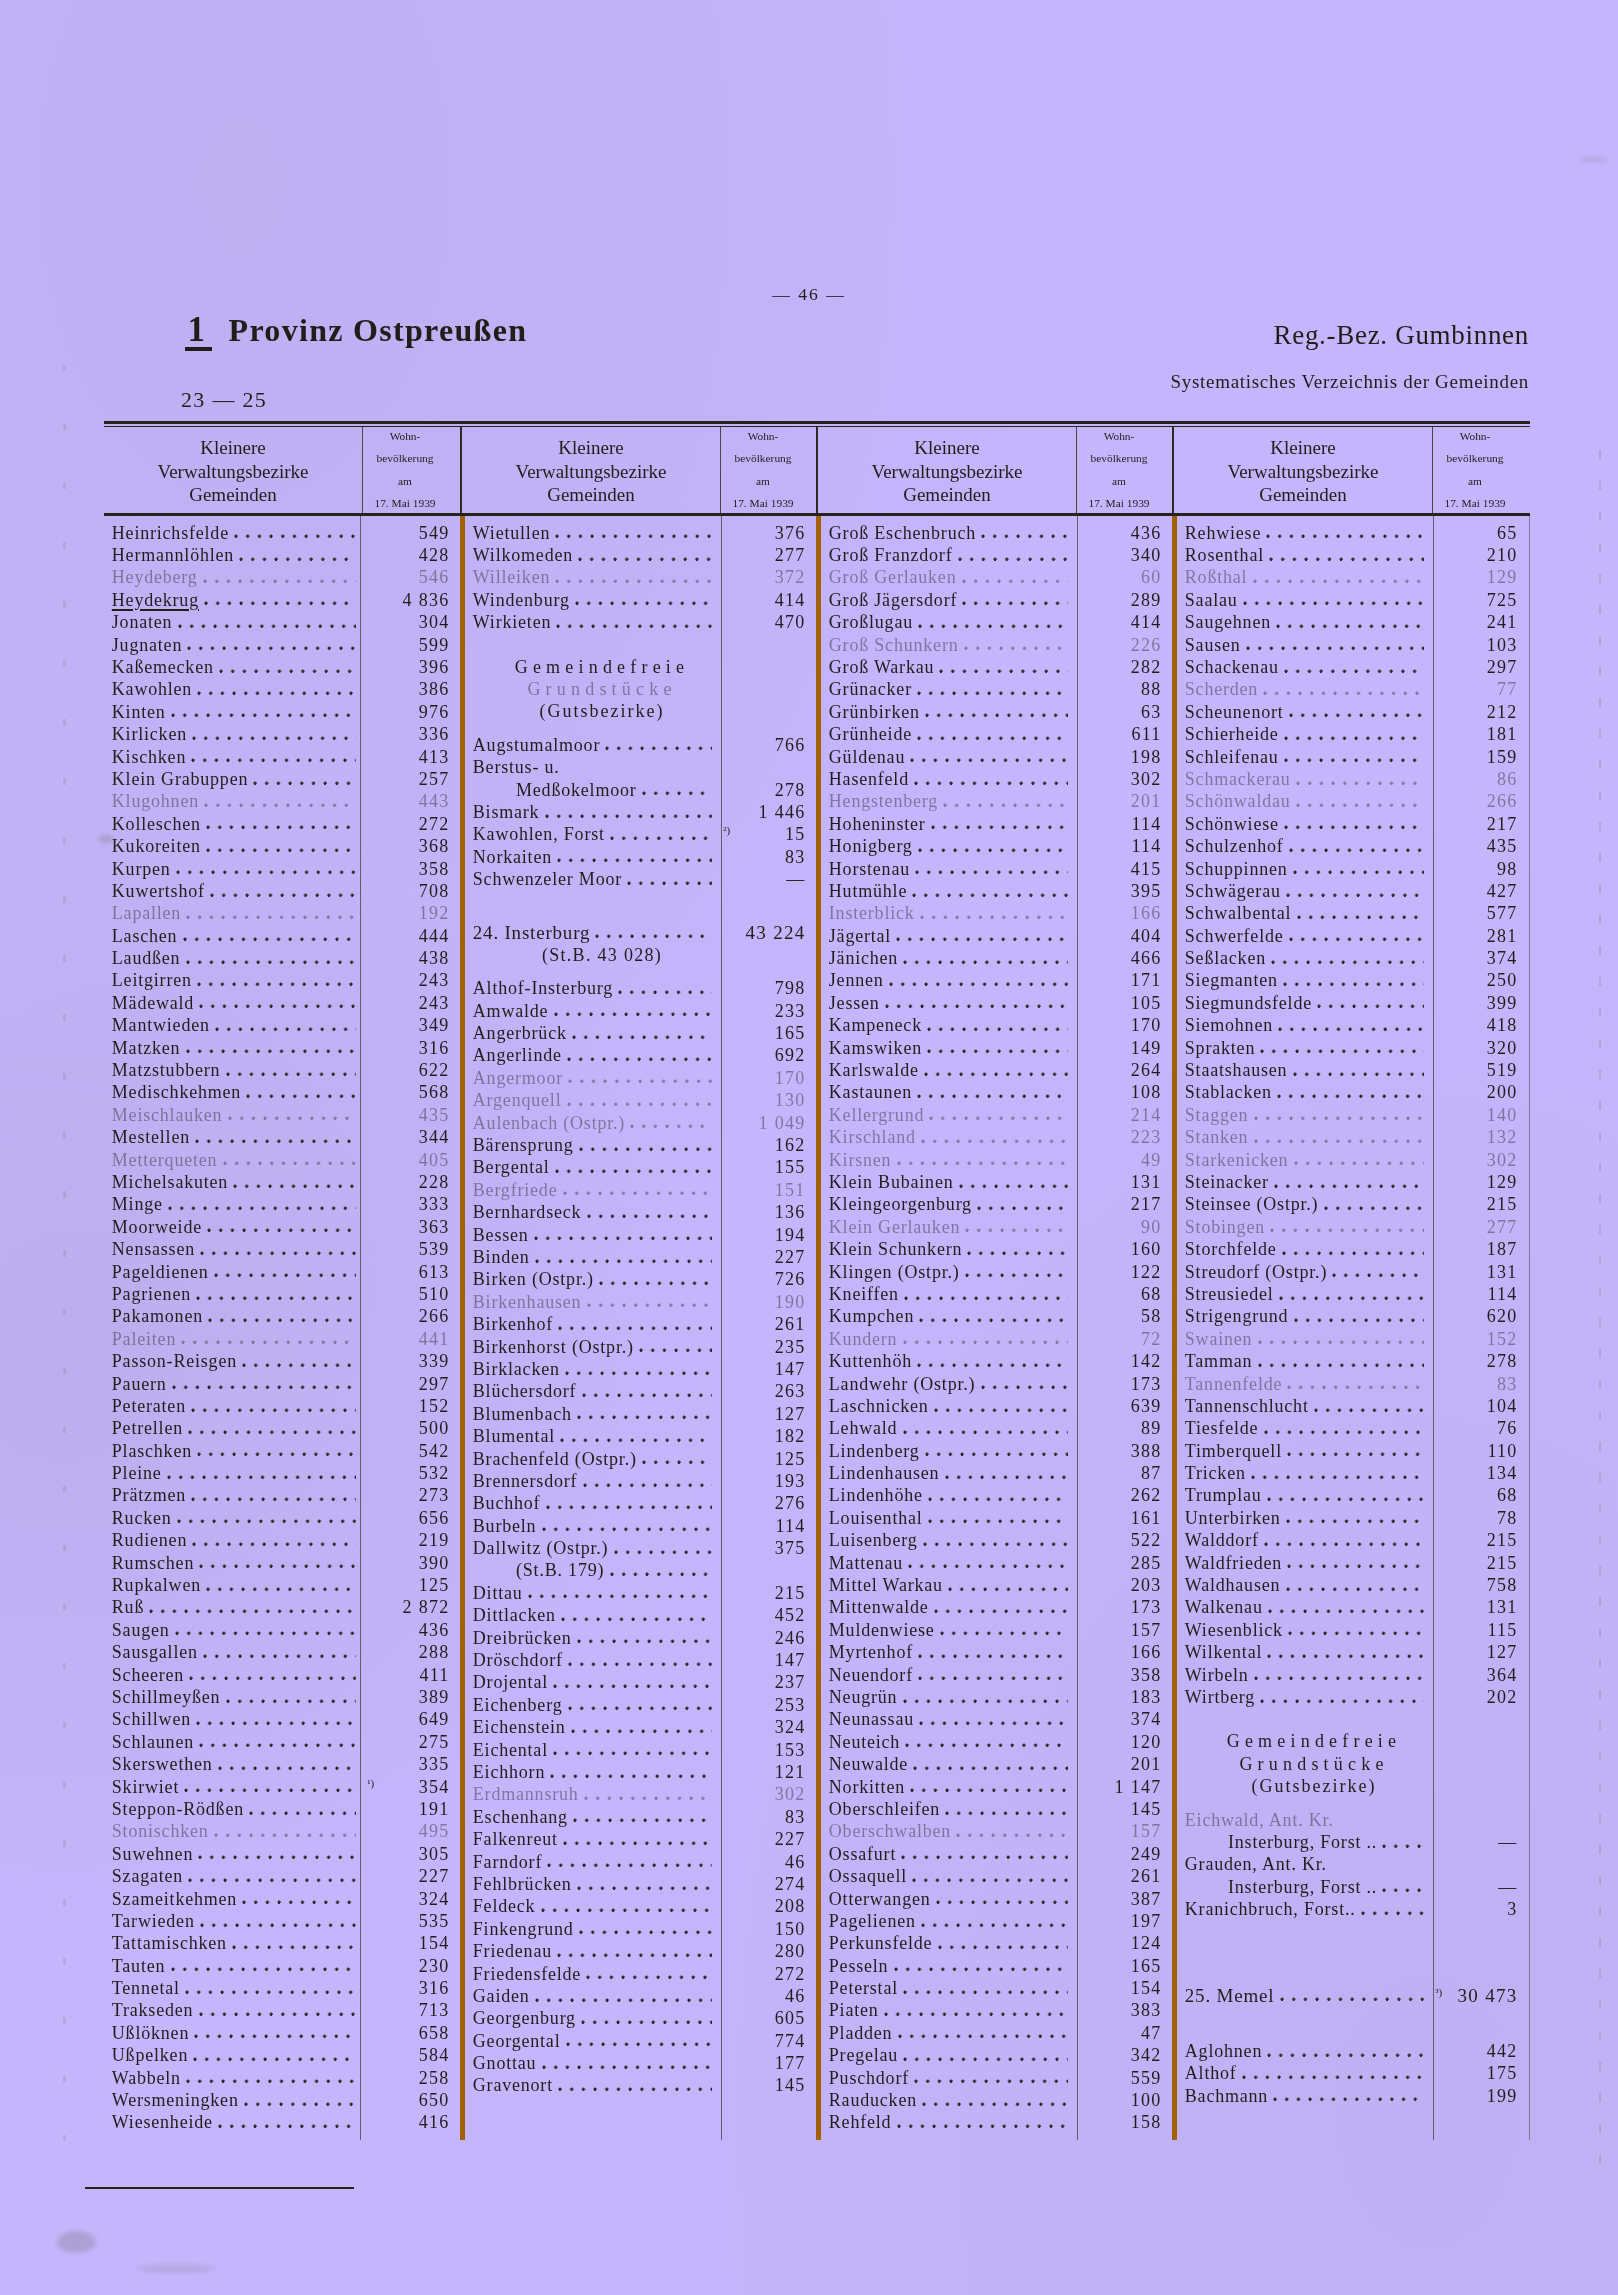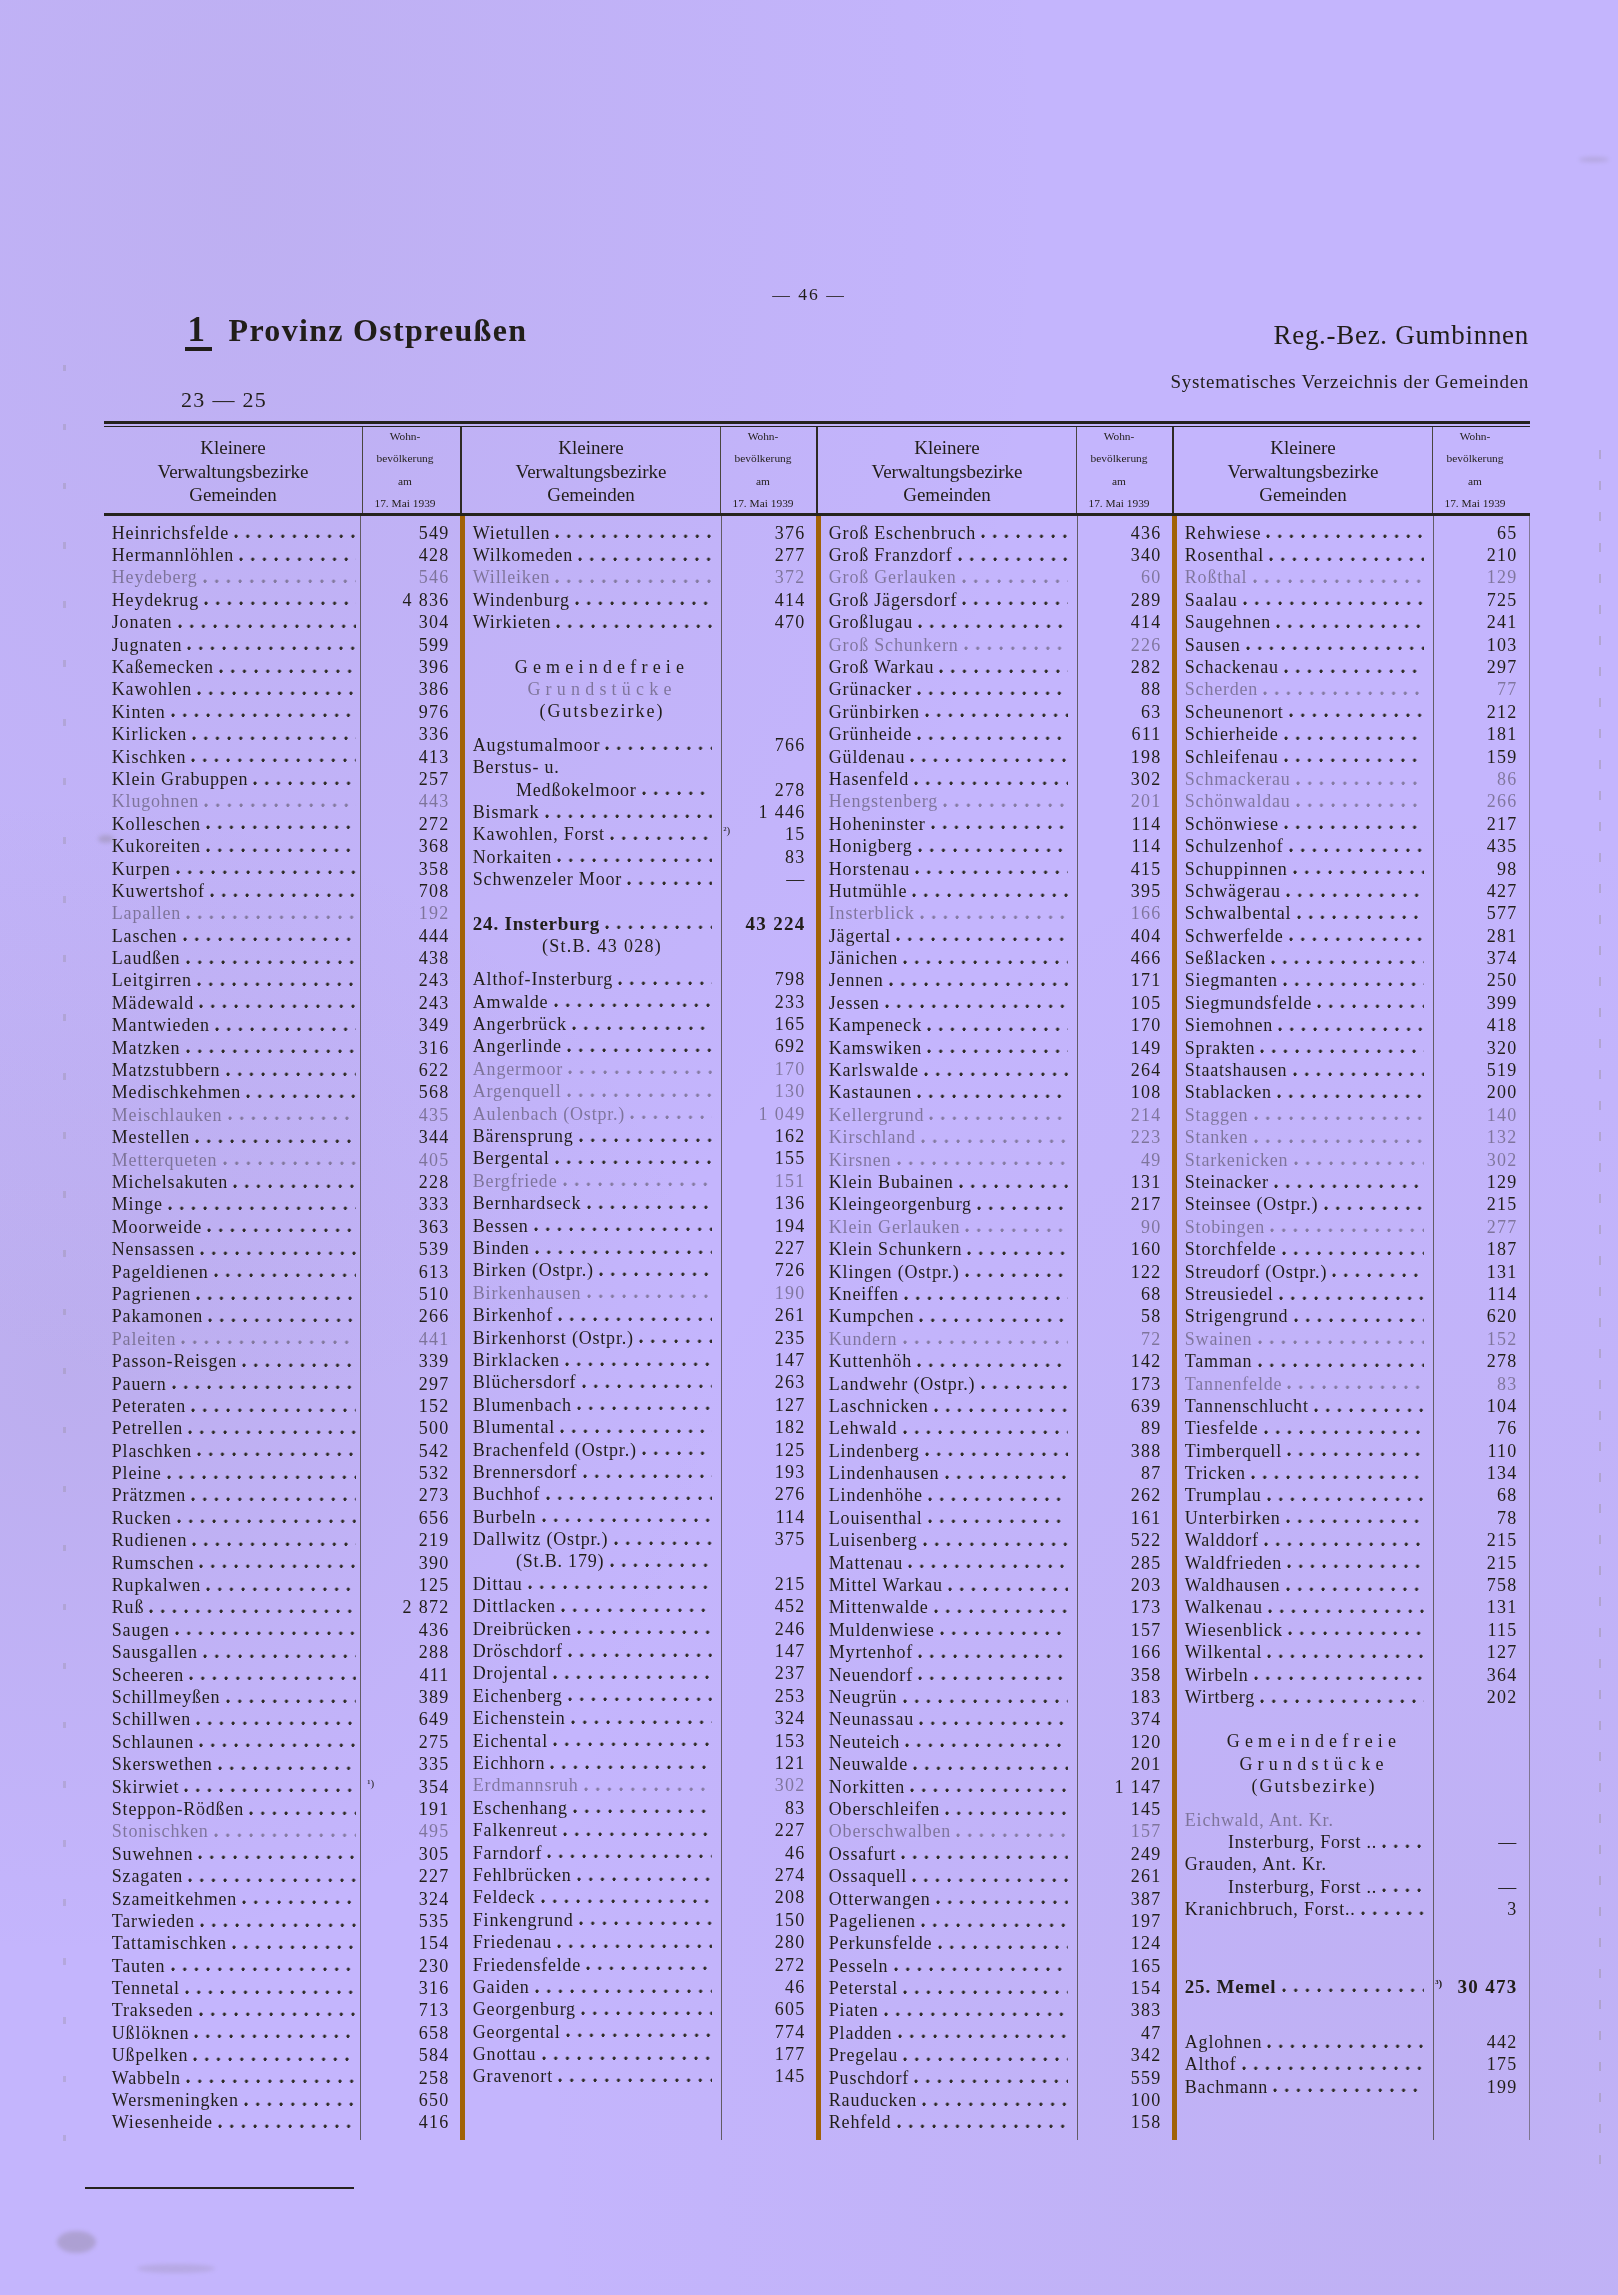--- a/index.html
+++ b/index.html
@@ -37,22 +37,22 @@
   .row{display:flex;height:22.4px;line-height:22.4px;font-size:18px;overflow:visible;}
   .row .n{white-space:nowrap;padding-left:7.8px;letter-spacing:0.8px;}
   .row .lead{flex:1;margin:0 6.5px 0 5.2px;
        background-image:radial-gradient(circle at 2px 2px,#2e2b25 1.3px,rgba(0,0,0,0) 1.8px);
        background-size:11.7px 4.6px;background-repeat:repeat-x;
        background-position:left 0 bottom 5.2px;}
   .vcell{width:98px;display:flex;justify-content:flex-end;align-items:baseline;
        padding-right:10.4px;box-sizing:border-box;position:relative;letter-spacing:1.3px;}
   .mk{position:absolute;left:5.2px;top:2px;font-size:11px;line-height:1;letter-spacing:0;}
   
-  .row.b{font-weight:bold;font-size:19px;letter-spacing:1.3px;}
-  .row.u .n{text-decoration-thickness:2px;text-underline-offset:3.3px;text-align:right;}
+  .row.b{font-weight:normal;font-size:19px;letter-spacing:1.3px;margin-top:9px;}
+  .row.u .n{text-decoration:underline;text-decoration-thickness:2px;text-underline-offset:3.3px;text-align:right;}
   .row.f{opacity:.42;filter:blur(0.3px);}
   .row.i .n{padding-left:51px;}
   .row.h1 .n,.row.h2 .n,.row.c .n{flex:none;width:258px;text-align:center;padding-left:8px;}
   .row.h1 .n{letter-spacing:5.2px;}
   .row.h2 .n{letter-spacing:2px;}
   .row.c .n{letter-spacing:1.3px;}
   .row.h1 .lead,.row.h2 .lead,.row.c .lead,.row.n2 .lead,
   .row.sp .lead,.row.sh .lead{background:none;}
   .row.sp{height:22px;} .row.sh{height:11px;}
   

